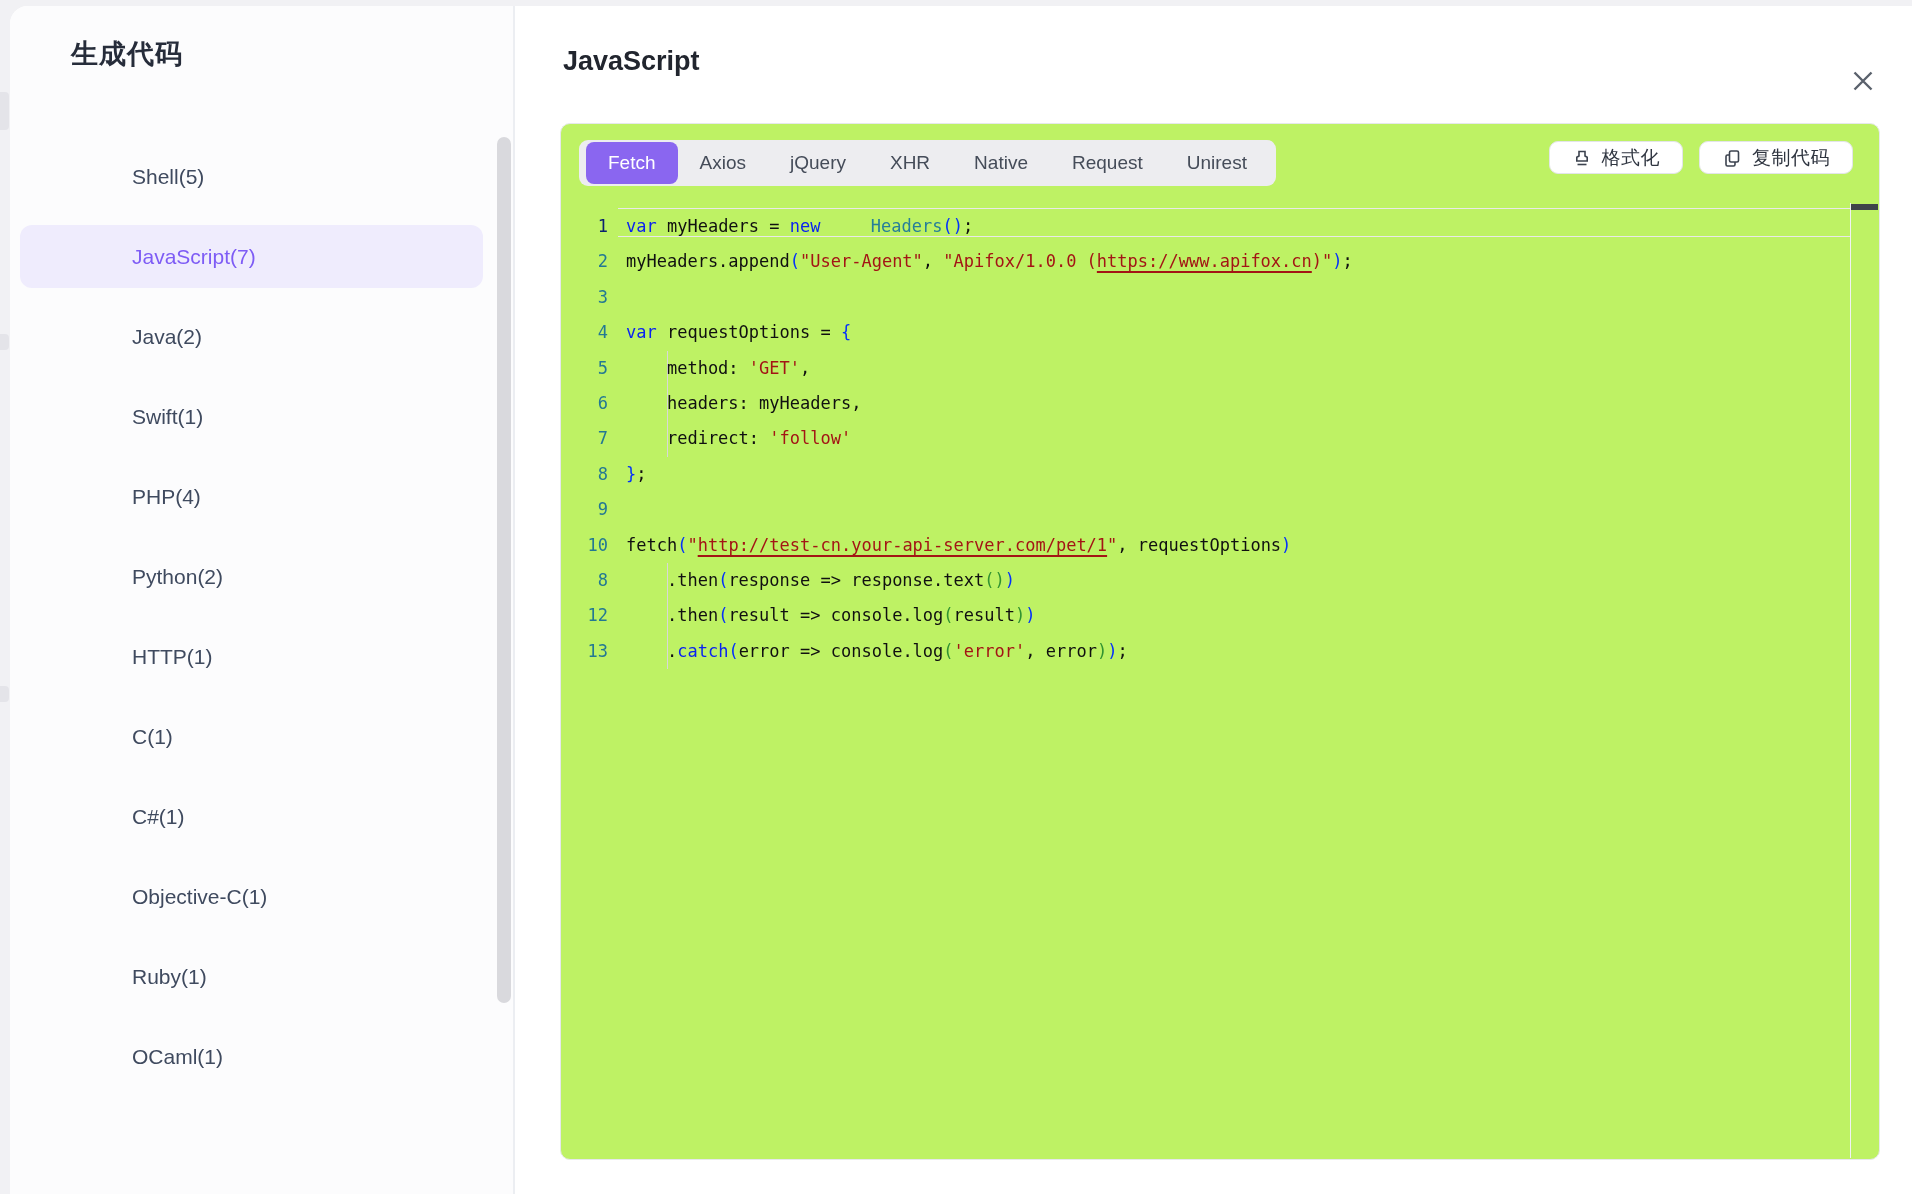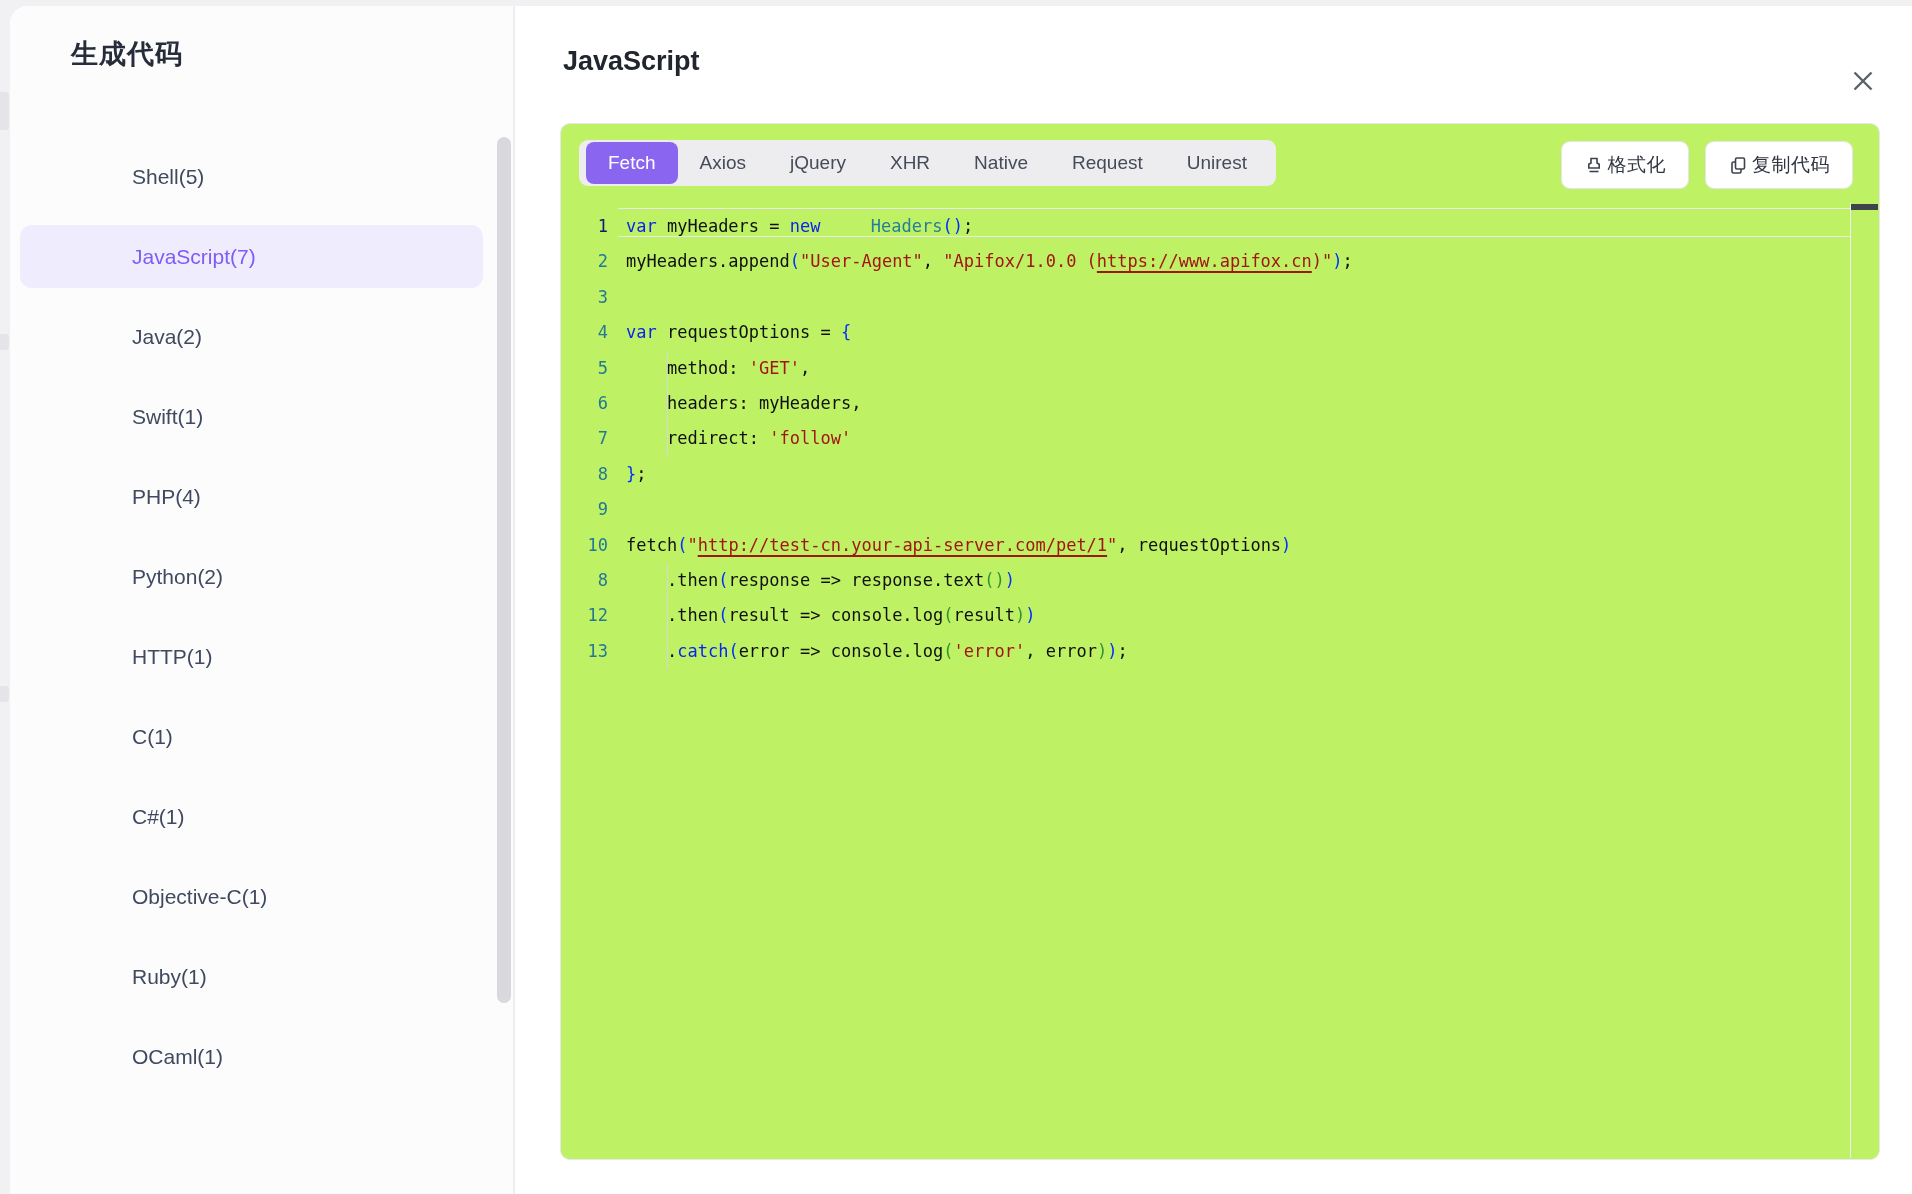--- a/index.html
+++ b/index.html
@@ -22,21 +22,21 @@
 
   
   .p-title { position:absolute; left:553px; top:40px; font-size:27px; font-weight:700; color:#21252e; }
   .close-btn { position:absolute; left:1836px; top:58px; width:34px; height:34px; cursor:pointer; display:flex; align-items:center; justify-content:center; }
 
   .codepanel { position:absolute; left:550px; top:117px; width:1320px; height:1037px; border:1px solid #e6e8eb; border-radius:10px; background:#bef264; }
   .tabbar { position:absolute; left:18px; top:16px; height:46px; background:#ededf0; border-radius:9px; display:inline-flex; align-items:center; padding:0 7px; }
   .tab { height:42px; display:flex; align-items:center; padding:0 22px; font-size:19px; color:#454c59; border-radius:8px; cursor:pointer; }
   .tab.active { background:#8a66f0; color:#fff; }
   .actions { position:absolute; right:26px; top:17px; display:flex; gap:16px; }
-  .abtn { height:48px; display:flex; align-items:center; gap:4px; padding:0 22px; border:1px solid #e3e5e9; border-radius:9px; background:#fff; font-size:19px; color:#2f3540; letter-spacing:0.5px; cursor:pointer; }
+  .abtn { height:33px; display:flex; align-items:center; gap:10px; padding:0 22px; border:1px solid #e3e5e9; border-radius:9px; background:#fff; font-size:19px; color:#2f3540; letter-spacing:0.5px; cursor:pointer; }
   .abtn svg { width:20px; height:20px; }
 
   
   .editor { position:absolute; left:1px; right:1px; top:79px; bottom:1px; overflow:hidden; }
   .curline { position:absolute; left:56px; right:28px; top:5px; height:29px; border-top:1px solid #e9e9e9; border-bottom:1px solid #e9e9e9; }
   .ruler { position:absolute; right:0; top:0; bottom:0; width:28px; border-left:1px solid #f0f1f2; }
   .ruler-cursor { position:absolute; top:1px; left:0; width:28px; height:6px; background:#3f434a; }
   .lines { position:absolute; left:0; top:6px; right:28px; }
   .cline { display:flex; height:35.4px; line-height:35.4px; font-family:"DejaVu Sans Mono",monospace; font-size:17px; }
   .gut { width:46px; text-align:right; color:#237893; flex:none; }

